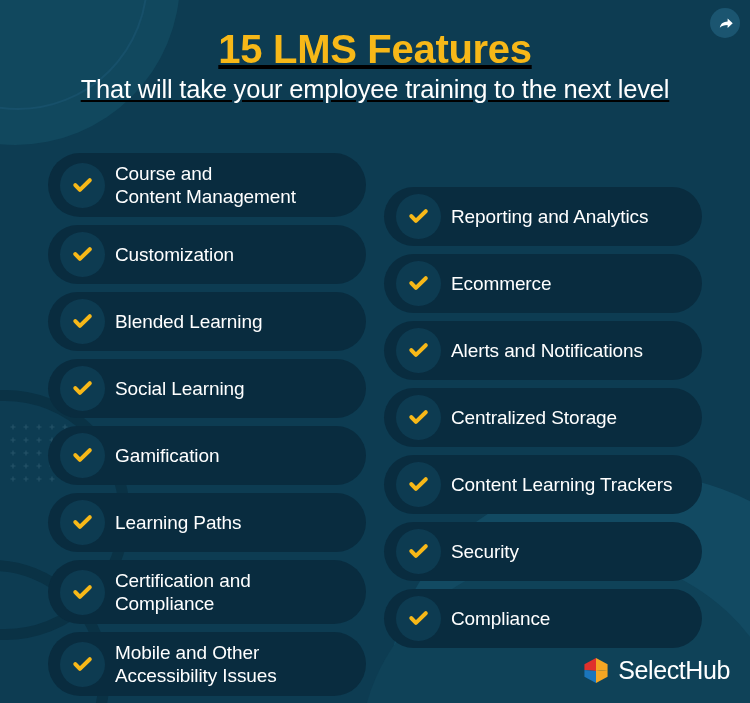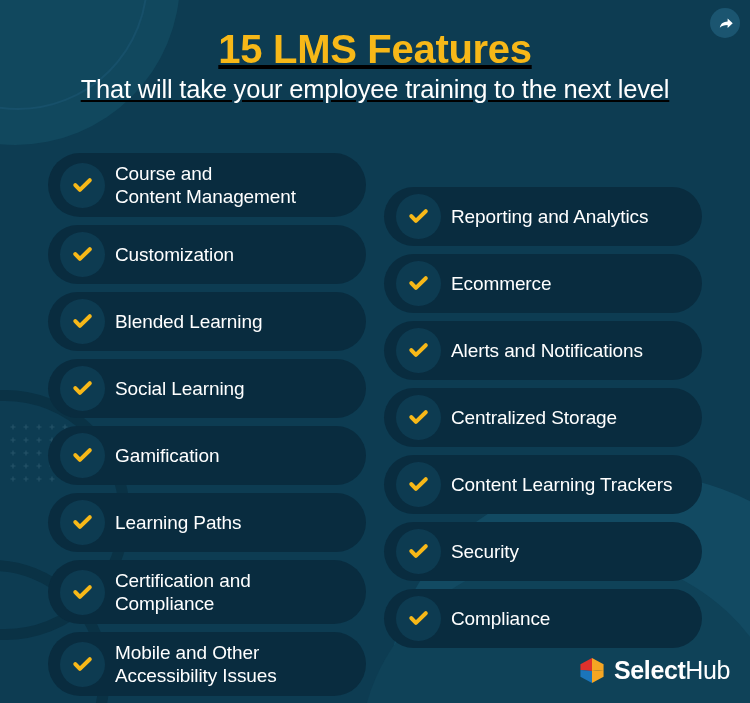--- a/index.html
+++ b/index.html
@@ -118,21 +118,21 @@
 
   
   .logo{
     position:absolute; right:20px; bottom:18px;
     display:flex; align-items:center; gap:9px;
     cursor:pointer;
   }
   .logo-text{
     font-size:25px; color:#ffffff; letter-spacing:-.4px;
   }
-  .logo-text .b{ font-weight:bold; }
+  .logo-text .b{ font-weight:normal; }
   .logo-text .l{ font-weight:300; }
 </style>
 </head>
 <body>
 
 <div id="canvas">
 
   <div class="deco arc-tl-1"></div>
   <div class="deco arc-tl-2"></div>
   <div class="deco arc-left-ring"></div>

